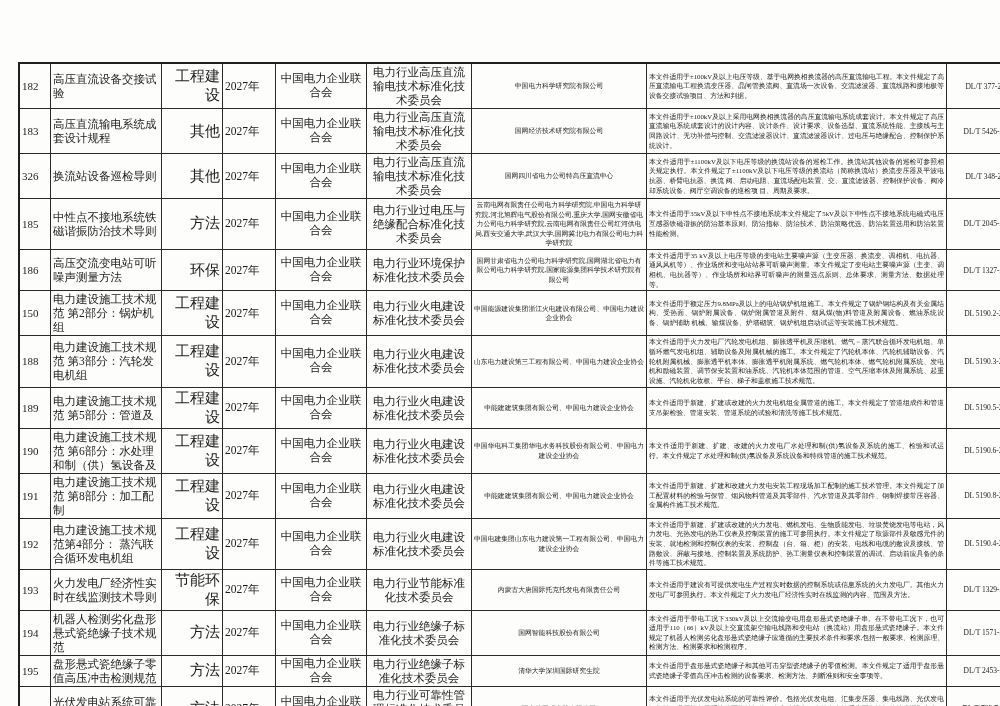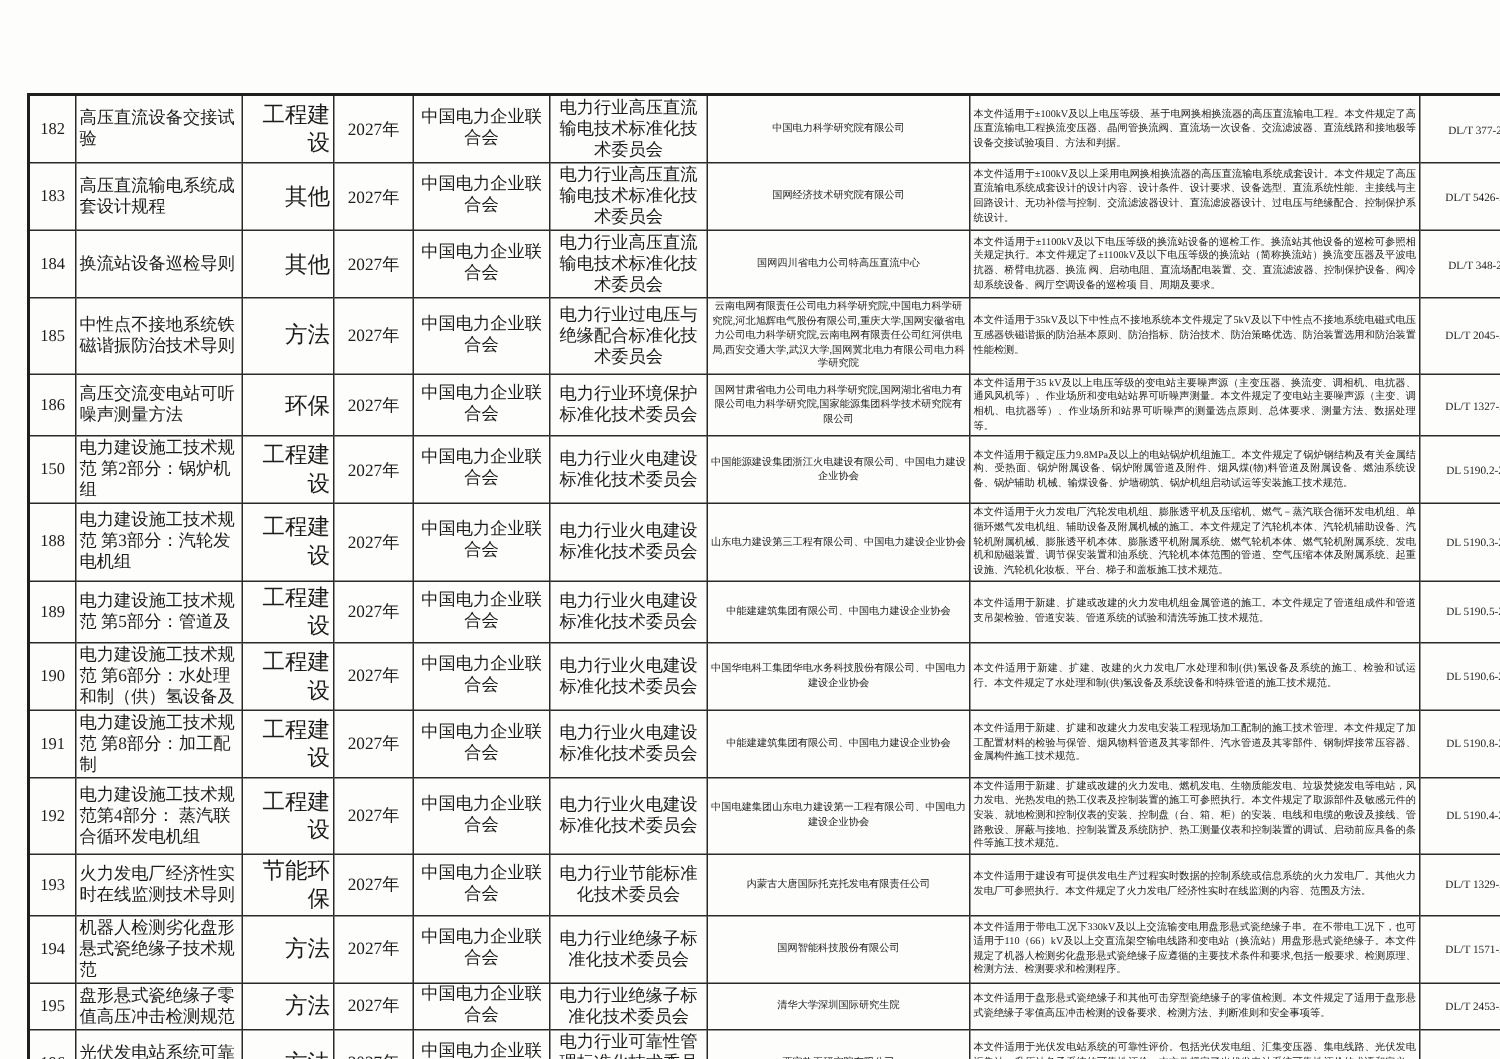--- a/index.html
+++ b/index.html
@@ -23,24 +23,24 @@
     table-layout:fixed;
     border:2px solid #1f1f1f;
   }
   table.std td{
     border:1px solid #2a2a2a;
     vertical-align:middle;
     padding:1px 2px;
     overflow:hidden;
     word-break:break-all;
   }
-  td.c-idx{width:26px;text-align:center;font-size:11px;}
+  td.c-idx{width:26px;text-align:left;font-size:11px;}
   td.c-title{width:106px;text-align:left;font-size:11.5px;line-height:1.22;}
   td.c-cat{width:56px;text-align:right;font-size:15px;}
-  td.c-year{width:48px;text-align:center;font-size:11.5px;margin-top:34px;}
+  td.c-year{width:48px;font-size:11.5px;margin-top:34px;}
   td.c-org{width:86px;text-align:center;font-size:11.5px;line-height:1.22;font-family:Liberation Mono, monospace;}
   td.c-committee{width:100px;text-align:center;font-size:11.5px;line-height:1.22;margin-left:22px;}
   td.c-drafter{width:170px;text-align:center;font-size:6.8px;line-height:1.4;}
   td.c-scope{width:295px;text-align:left;font-size:6.8px;line-height:1.42;text-align:justify;padding:2px 3px;}
   td.c-code{width:80px;text-align:center;font-size:7.5px;white-space:nowrap;}
   tr.std-row{min-height:28px;}
 </style>
 </head>
 <body>
 
@@ -65,21 +65,21 @@
     <td class="c-cat">其他</td>
     <td class="c-year">2027年</td>
     <td class="c-org">中国电力企业联合会</td>
     <td class="c-committee">电力行业高压直流输电技术标准化技术委员会</td>
     <td class="c-drafter">国网经济技术研究院有限公司</td>
     <td class="c-scope">本文件适用于±100kV及以上采用电网换相换流器的高压直流输电系统成套设计。本文件规定了高压直流输电系统成套设计的设计内容、设计条件、设计要求、设备选型、直流系统性能、主接线与主回路设计、无功补偿与控制、交流滤波器设计、直流滤波器设计、过电压与绝缘配合、控制保护系统设计。</td>
     <td class="c-code">DL/T 5426-2020</td>
   </tr>
 
   <tr class="std-row">
-    <td class="c-idx">184</td>
+    <td class="c-idx">326</td>
     <td class="c-title">换流站设备巡检导则</td>
     <td class="c-cat">其他</td>
     <td class="c-year">2027年</td>
     <td class="c-org">中国电力企业联合会</td>
     <td class="c-committee">电力行业高压直流输电技术标准化技术委员会</td>
     <td class="c-drafter">国网四川省电力公司特高压直流中心</td>
     <td class="c-scope">本文件适用于±1100kV及以下电压等级的换流站设备的巡检工作。换流站其他设备的巡检可参照相关规定执行。本文件规定了±1100kV及以下电压等级的换流站（简称换流站）换流变压器及平波电抗器、桥臂电抗器、换流 阀、启动电阻、直流场配电装置、交、直流滤波器、控制保护设备、阀冷却系统设备、阀厅空调设备的巡检项 目、周期及要求。</td>
     <td class="c-code">DL/T 348-2019</td>
   </tr>
 

